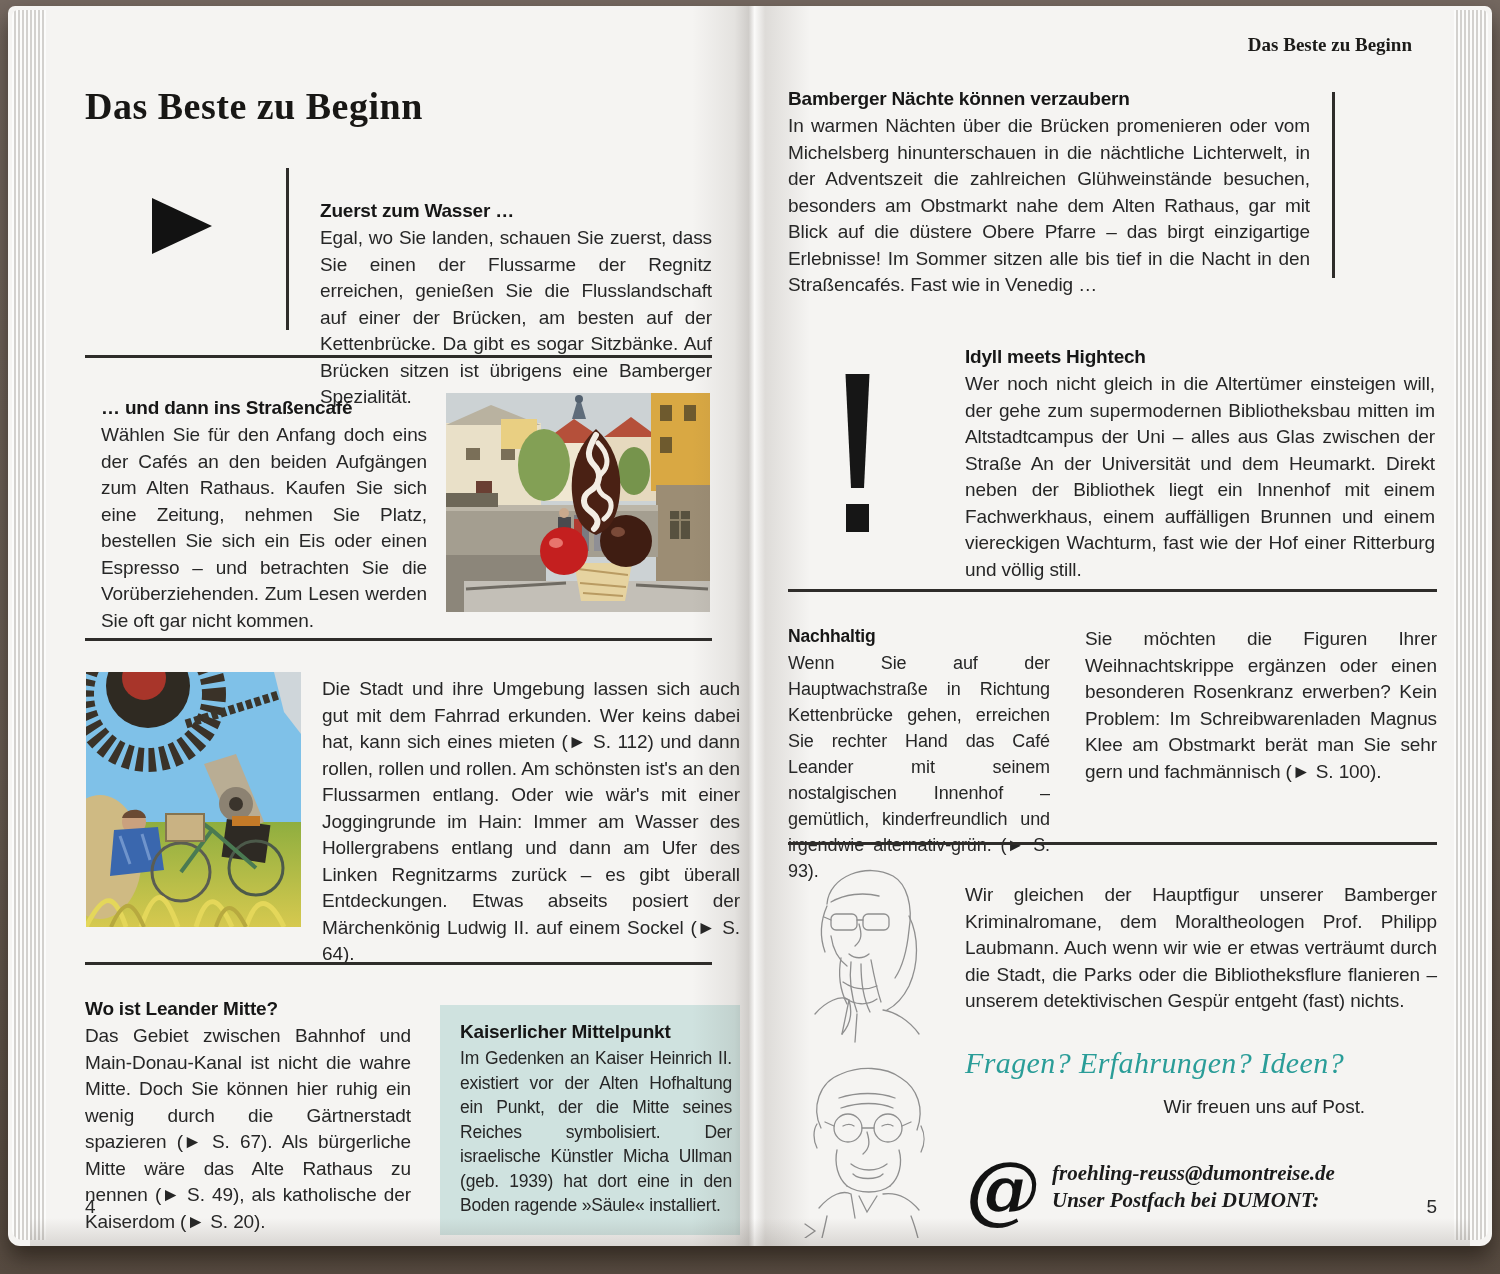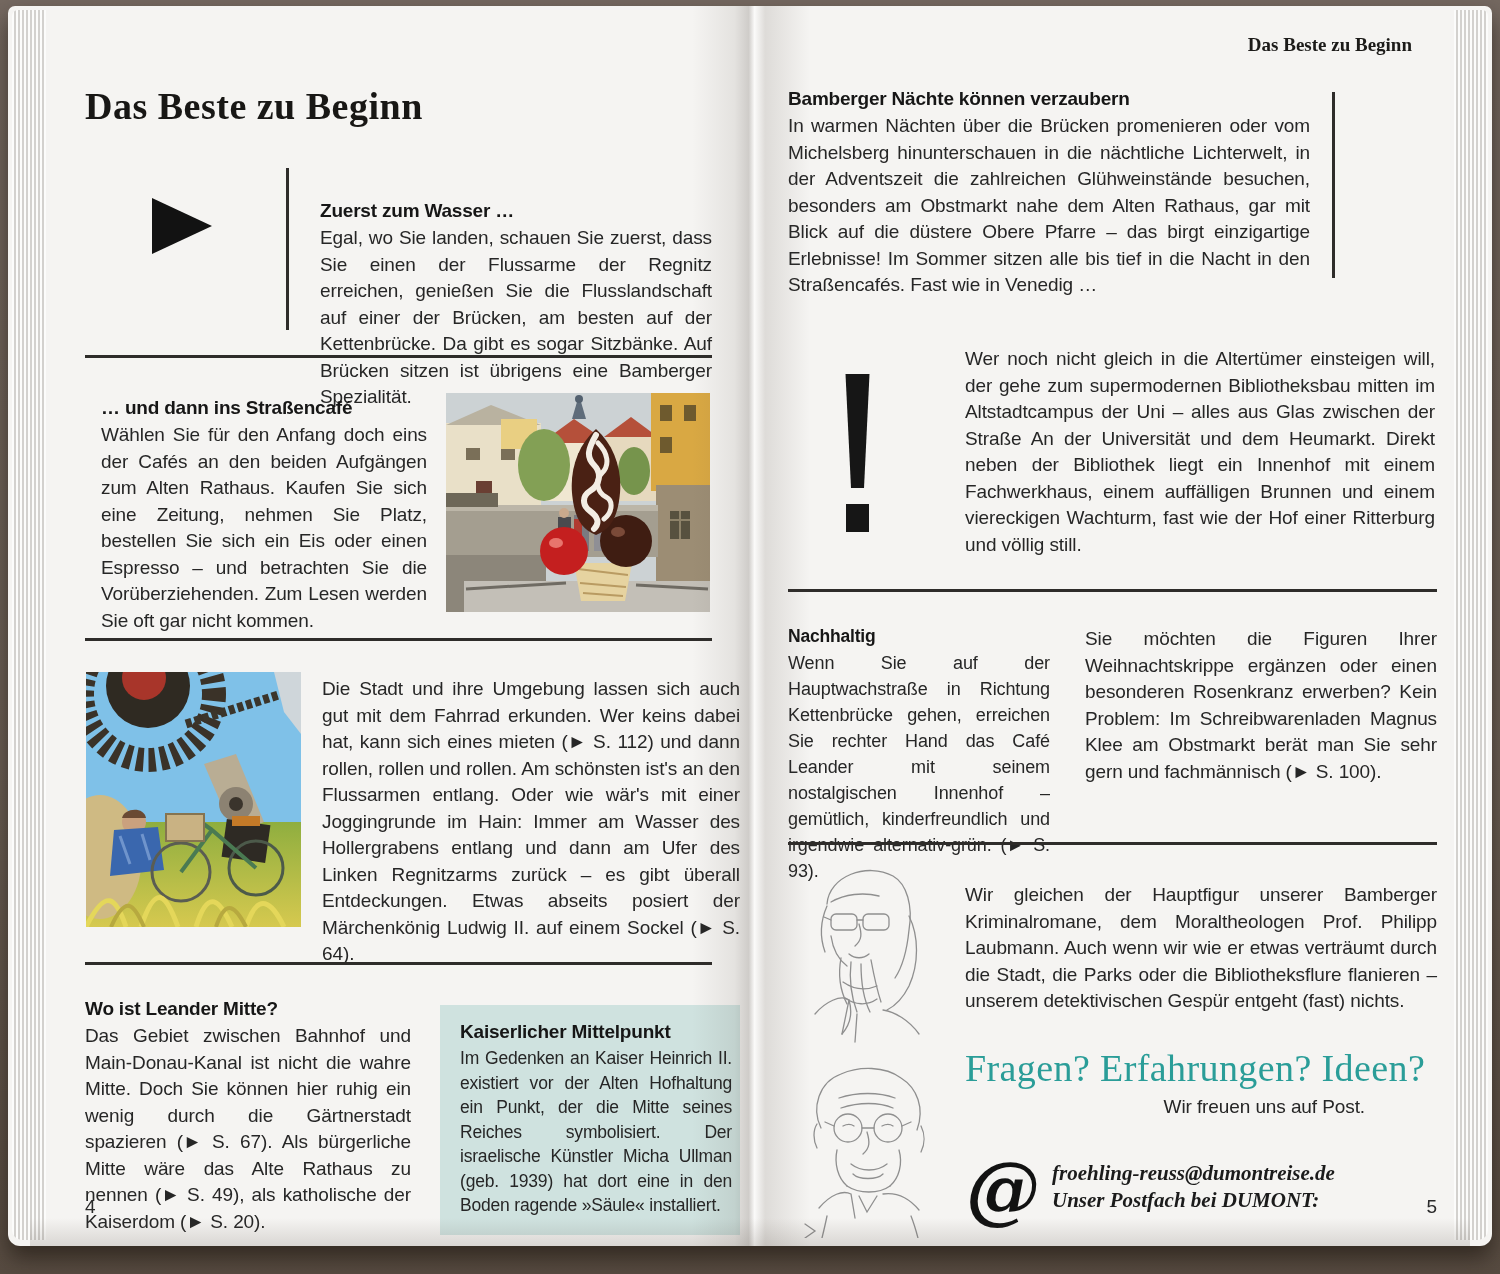--- a/index.html
+++ b/index.html
@@ -22,21 +22,21 @@
   .sec-h{font-weight:700;font-size:19px;color:#161616;letter-spacing:-0.2px;margin:0 0 3px 0;}
   .body-t{font-size:19px;line-height:26.5px;color:#262626;text-align:justify;letter-spacing:-0.1px;}
   .body-s{font-size:17.5px;line-height:24.5px;color:#262626;text-align:justify;letter-spacing:-0.2px;}
   .hrule{height:2.6px;background:#2e2c2a;}
   .vrule{width:2.6px;background:#2e2c2a;}
   .pagenum{font-size:19px;color:#2a2a2a;}
   .tri{width:0;height:0;border-top:28px solid transparent;border-bottom:28px solid transparent;border-left:60px solid #121212;}
   .bang-bar{width:25px;height:114px;background:#161616;clip-path:polygon(2% 0,98% 0,76% 100%,24% 100%);}
   .bang-dot{width:23px;height:28px;background:#161616;margin:16px 0 0 1px;}
   .tealbox{background:#cfe2df;}
-  .cta{font-family:"Liberation Serif",serif;font-size:38px;color:#2a9d98;letter-spacing:0.4px;}
+  .cta{font-family:"Liberation Serif",serif;font-size:30px;color:#2a9d98;letter-spacing:0.4px;font-style:italic;}
   .mail{font-family:"Liberation Serif",serif;font-style:italic;font-weight:700;font-size:21px;line-height:27px;color:#1b1b1b;}
   .at{font-family:"DejaVu Serif",serif;font-style:italic;font-weight:700;font-size:74px;color:#121212;line-height:74px;}
   svg{display:block;}
 </style>
 </head>
 <body>
 
 <div class="stage">
 
   <div class="book"></div>
@@ -178,20 +178,21 @@
     <div class="body-t">In warmen Nächten über die Brücken promenieren oder vom Michelsberg hinunterschauen in die nächtliche Lichterwelt, in der Adventszeit die zahlreichen Glühweinstände besuchen, besonders am Obstmarkt nahe dem Alten Rathaus, gar mit Blick auf die düstere Obere Pfarre – das birgt einzigartige Erlebnisse! Im Sommer sitzen alle bis tief in die Nacht in den Straßencafés. Fast wie in Venedig …</div>
   </div>
   <div class="abs vrule" style="left:1332px;top:92px;height:186px;"></div>
 
   <div class="abs" style="left:845px;top:374px;">
     <div class="bang-bar"></div>
     <div class="bang-dot"></div>
   </div>
 
   <div class="abs" style="left:965px;top:346px;width:470px;">
+    <div class="sec-h">Idyll meets Hightech</div>
     <div class="body-t">Wer noch nicht gleich in die Altertümer einsteigen will, der gehe zum supermodernen Bibliotheksbau mitten im Altstadtcampus der Uni – alles aus Glas zwischen der Straße An der Universität und dem Heumarkt. Direkt neben der Bibliothek liegt ein Innenhof mit einem Fachwerkhaus, einem auffälligen Brunnen und einem viereckigen Wachturm, fast wie der Hof einer Ritterburg und völlig still.</div>
   </div>
 
   <div class="abs hrule" style="left:788px;top:589px;width:649px;"></div>
 
   <div class="abs" style="left:788px;top:626px;width:262px;">
     <div class="sec-h" style="font-size:17.5px;">Nachhaltig</div>
     <div class="body-t" style="font-size:18px;line-height:26px;">Wenn Sie auf der Hauptwachstraße in Richtung Kettenbrücke gehen, erreichen Sie rechter Hand das Café Leander mit seinem nostalgischen Innenhof – gemütlich, kinderfreundlich und irgendwie alternativ-grün. (► S. 93).</div>
   </div>
 

